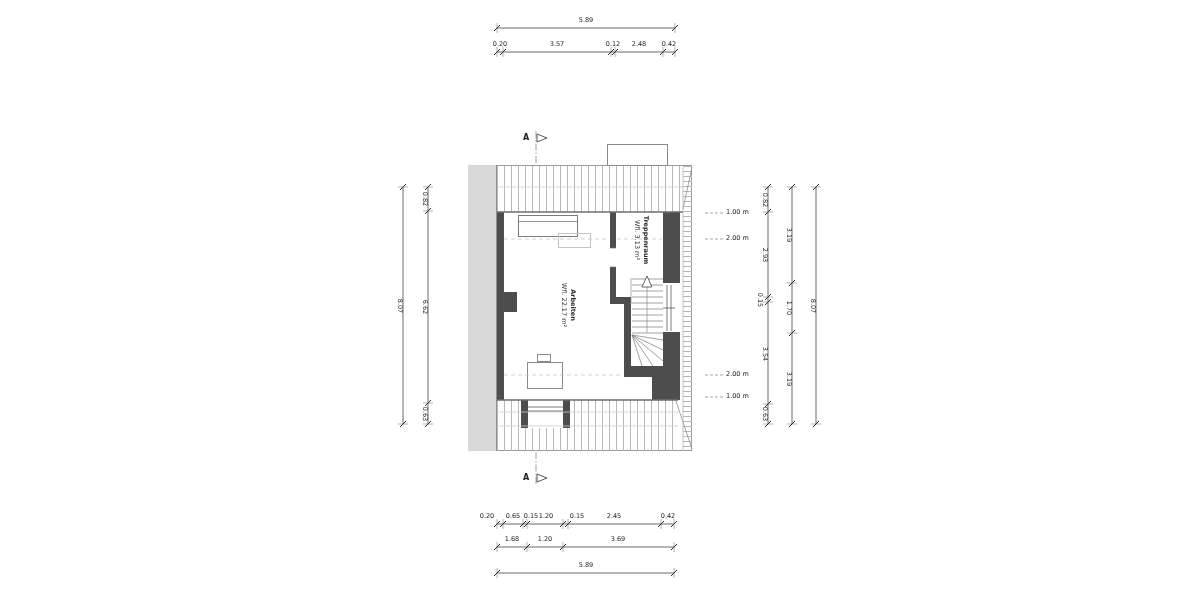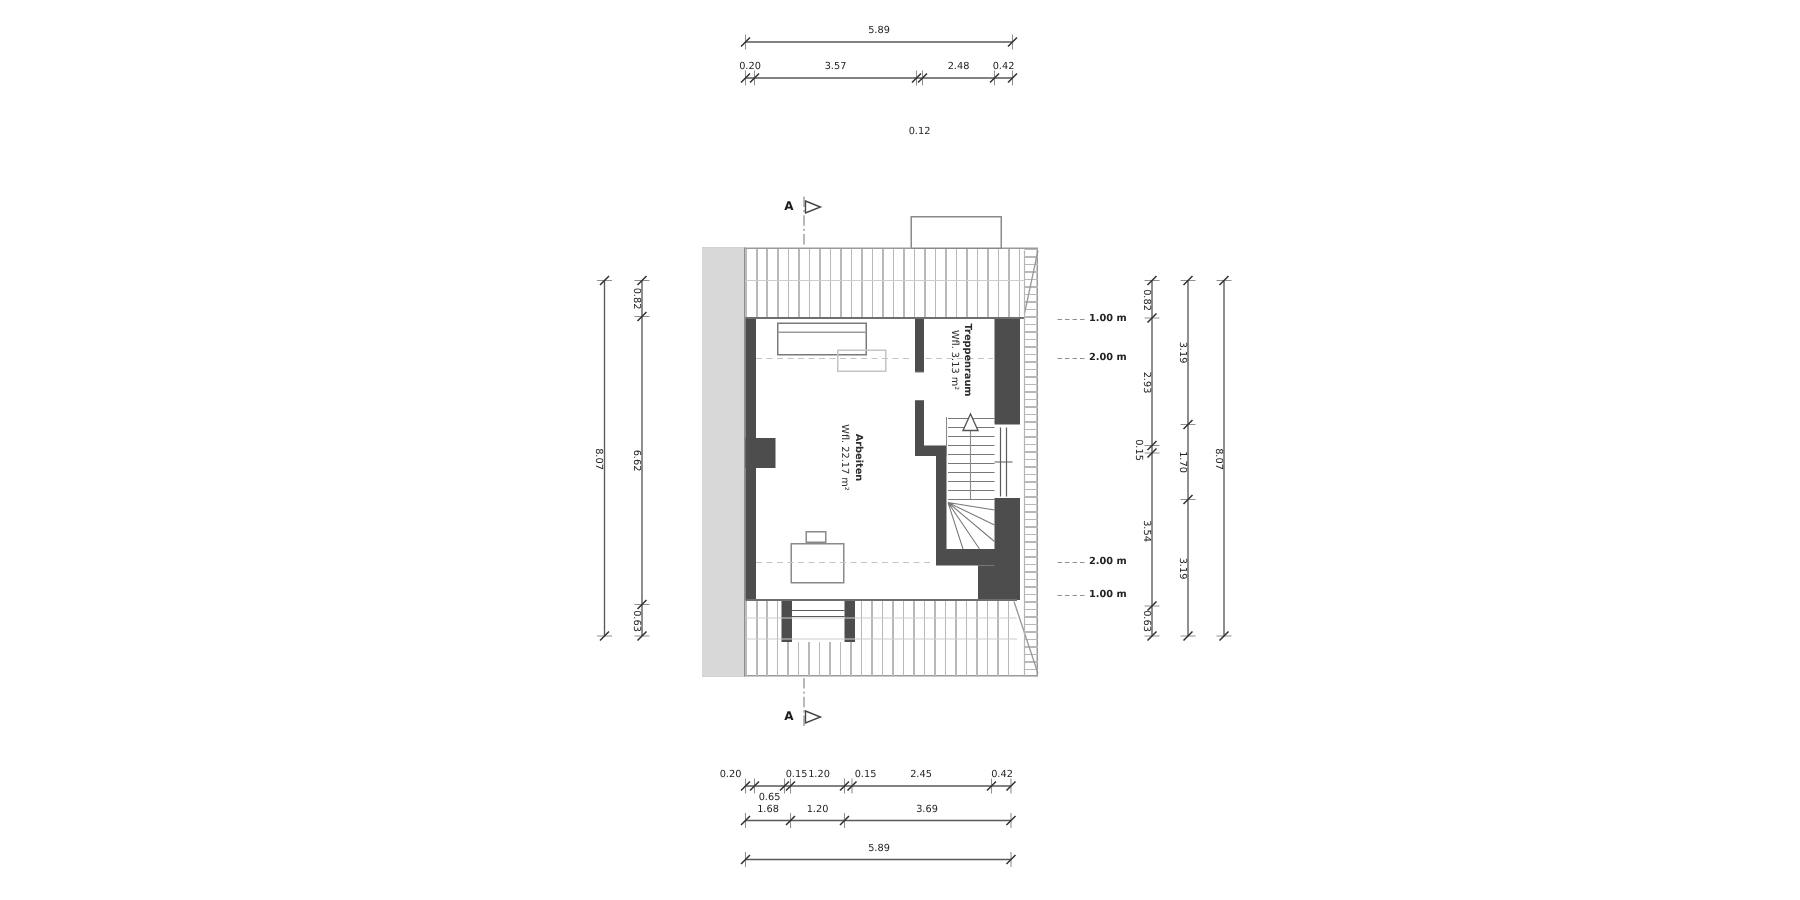--- a/index.html
+++ b/index.html
@@ -4,21 +4,21 @@
 <style>
   html,body{margin:0;padding:0;background:#ffffff;}
   #canvas{position:relative;width:1200px;height:600px;background:#fff;overflow:hidden;
           font-family:"DejaVu Sans",sans-serif;}
   .abs{position:absolute;box-sizing:border-box;}
   .wall{position:absolute;background:#4d4d4d;}
   .hatch-v{background-image:repeating-linear-gradient(90deg,#b8b8b8 0px,#b8b8b8 1px,transparent 1px,transparent 7px);}
   .hatch-h{background-image:repeating-linear-gradient(180deg,#b8b8b8 0px,#b8b8b8 1px,transparent 1px,transparent 5px);}
   .lbl{position:absolute;font-size:6.5px;line-height:7px;color:#222;white-space:nowrap;transform:translateX(-50%);}
   .lblv{position:absolute;font-size:6.5px;line-height:7px;color:#222;white-space:nowrap;transform:translate(-50%,-50%) rotate(90deg);}
-  .lblh{position:absolute;font-size:6.5px;line-height:7px;color:#222;white-space:nowrap;font-weight:bold;}
+  .lblh{position:absolute;font-size:6.5px;line-height:7px;color:#222;white-space:nowrap;}
   .lbls{position:absolute;font-size:8px;line-height:8px;font-weight:bold;color:#1c1c1c;transform:translate(-50%,-50%);}
   .room{position:absolute;transform:translate(-50%,-50%) rotate(90deg);font-size:6.5px;line-height:8.5px;text-align:center;color:#2d2d2d;}
   .room .nm{font-weight:bold;}
   svg{position:absolute;left:0;top:0;}
 </style>
 </head>
 <body>
 
 <div id="canvas">
 
@@ -111,26 +111,26 @@
     <div class="nm">Treppenraum</div>
     <div>Wfl. 3.13 m²</div>
   </div>
 
   <span class="lbls" style="left:526px;top:138px;">A</span>
   <span class="lbls" style="left:526px;top:478px;">A</span>
 
   <span class="lbl" style="left:586px;top:17px;">5.89</span>
   <span class="lbl" style="left:500px;top:41px;">0.20</span>
   <span class="lbl" style="left:557px;top:41px;">3.57</span>
-  <span class="lbl" style="left:613px;top:41px;margin-top:43px;">0.12</span>
+  <span class="lbl" style="left:613px;top:41px;">0.12</span>
   <span class="lbl" style="left:639px;top:41px;">2.48</span>
   <span class="lbl" style="left:669px;top:41px;">0.42</span>
 
   <span class="lbl" style="left:487px;top:513px;">0.20</span>
-  <span class="lbl" style="left:513px;top:528px;">0.65</span>
+  <span class="lbl" style="left:513px;top:513px;">0.65</span>
   <span class="lbl" style="left:531px;top:513px;">0.15</span>
   <span class="lbl" style="left:546px;top:513px;">1.20</span>
   <span class="lbl" style="left:577px;top:513px;">0.15</span>
   <span class="lbl" style="left:614px;top:513px;">2.45</span>
   <span class="lbl" style="left:668px;top:513px;">0.42</span>
 
   <span class="lbl" style="left:512px;top:536px;">1.68</span>
   <span class="lbl" style="left:545px;top:536px;">1.20</span>
   <span class="lbl" style="left:618px;top:536px;">3.69</span>
 

